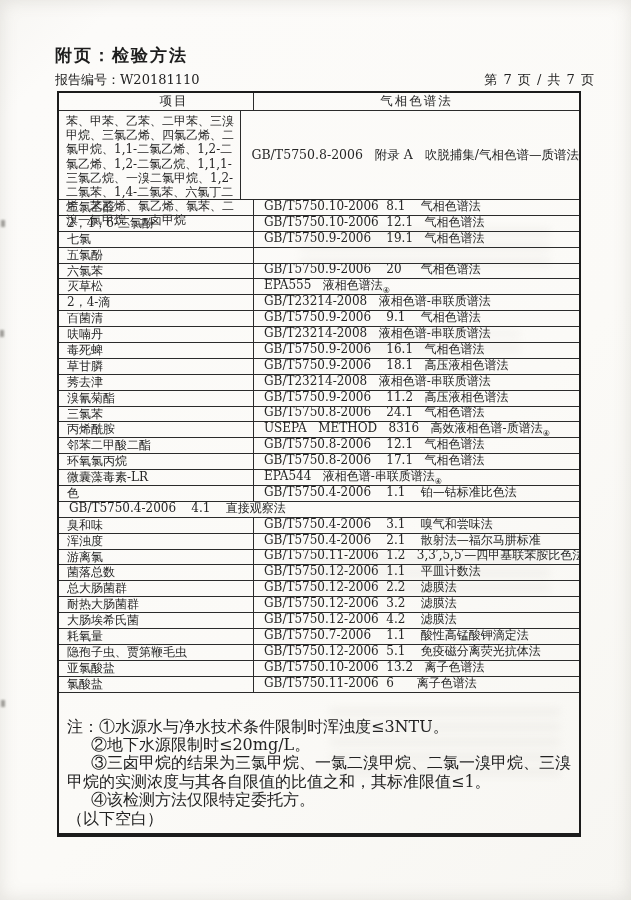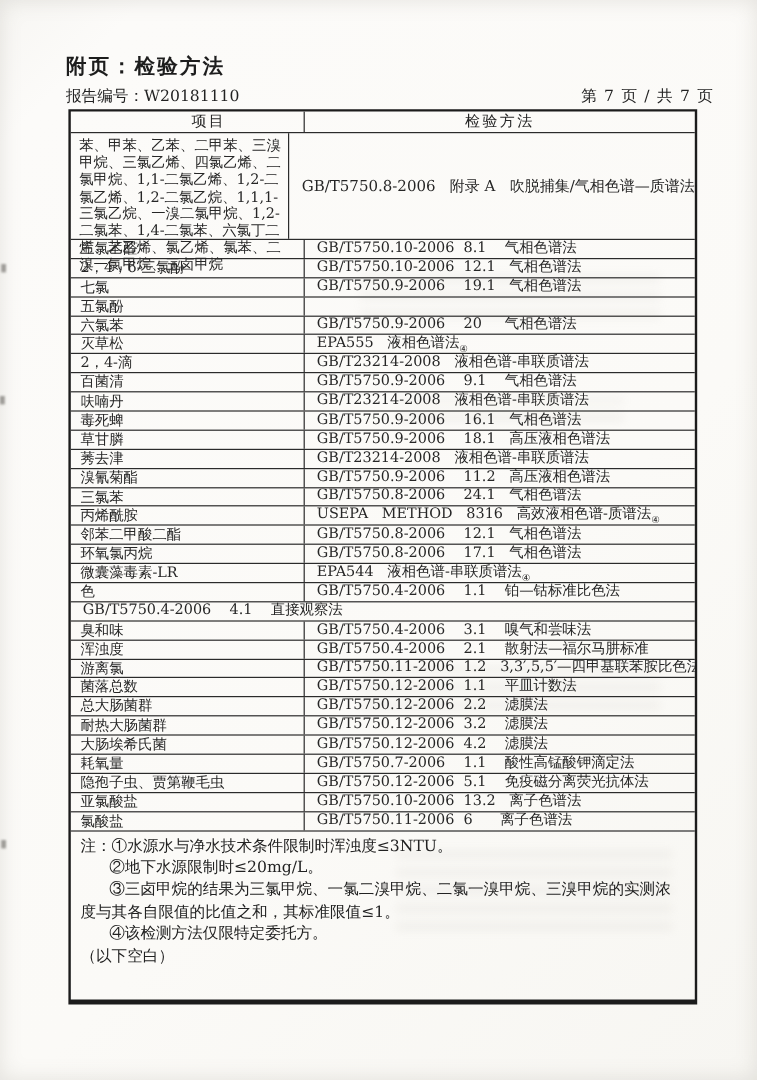--- a/index.html
+++ b/index.html
@@ -48,21 +48,21 @@
 
   .bigrow{display:flex;height:89px;border-bottom:1px solid #2b2b2b;box-sizing:border-box;}
   .bigrow .c1{padding:3px 5px 0 7px;font-size:12px;line-height:14.2px;}
   .bigrow .c2{display:flex;align-items:center;padding-left:10px;font-size:12.5px;white-space:pre;text-align:center;}
 
   .trow{display:flex;height:15.9px;border-bottom:1px solid #2b2b2b;box-sizing:border-box;font-size:12px;}
   .trow .c1{display:flex;align-items:center;padding-left:8px;overflow:hidden;}
   .trow .c2{display:flex;align-items:flex-end;padding-left:10px;white-space:pre;overflow:hidden;}
   .trow sup{font-size:8px;position:relative;top:-3px;line-height:0;}
 
-  .notes{padding:4px 8px 0 8px;font-size:13px;line-height:18.4px;color:#222;}
+  .notes{padding:4px 8px 0 8px;font-size:16px;line-height:18.4px;color:#222;margin-top:21px;}
   .note{margin:0;}
   .note.indent{padding-left:24px;}
   .note.para{text-indent:24px;}
 </style>
 </head>
 <body>
 
 <div class="paper">
 
   <div class="ghost" style="left:300px;top:228px;width:250px;height:46px;"></div>
@@ -76,21 +76,21 @@
   <div class="title">附页：检验方法</div>
 
   <div class="meta">
     <span>报告编号：W20181110</span>
     <span class="pg">第 7 页 / 共 7 页</span>
   </div>
 
   <div class="vtable">
     <div class="thead">
       <div class="c1">项目</div>
-      <div class="c2">检验方法</div>
+      <div class="c2">气相色谱法</div>
     </div>
 
     <div class="bigrow">
       <div class="c1">苯、甲苯、乙苯、二甲苯、三溴甲烷、三氯乙烯、四氯乙烯、二氯甲烷、1,1-二氯乙烯、1,2-二氯乙烯、1,2-二氯乙烷、1,1,1-三氯乙烷、一溴二氯甲烷、1,2-二氯苯、1,4-二氯苯、六氯丁二烯、苯乙烯、氯乙烯、氯苯、二溴一氯甲烷、三卤甲烷</div>
       <div class="c2">GB/T5750.8-2006   附录 A   吹脱捕集/气相色谱—质谱法</div>
     </div>
 
     <div id="rows">
   <div class="trow">
     <div class="c1">三氯乙醛</div>

